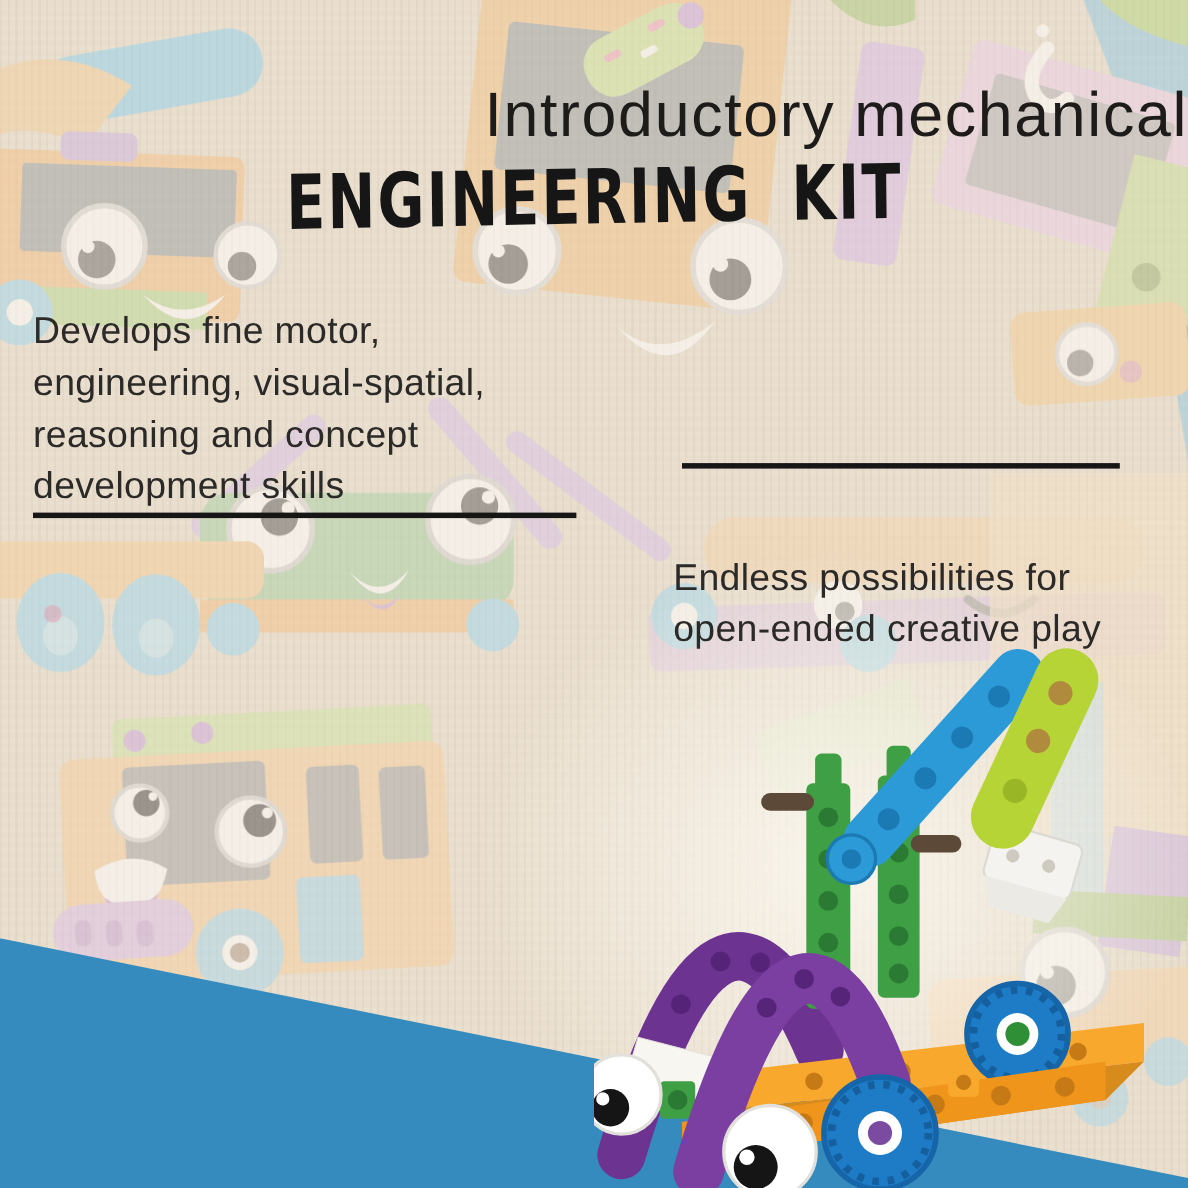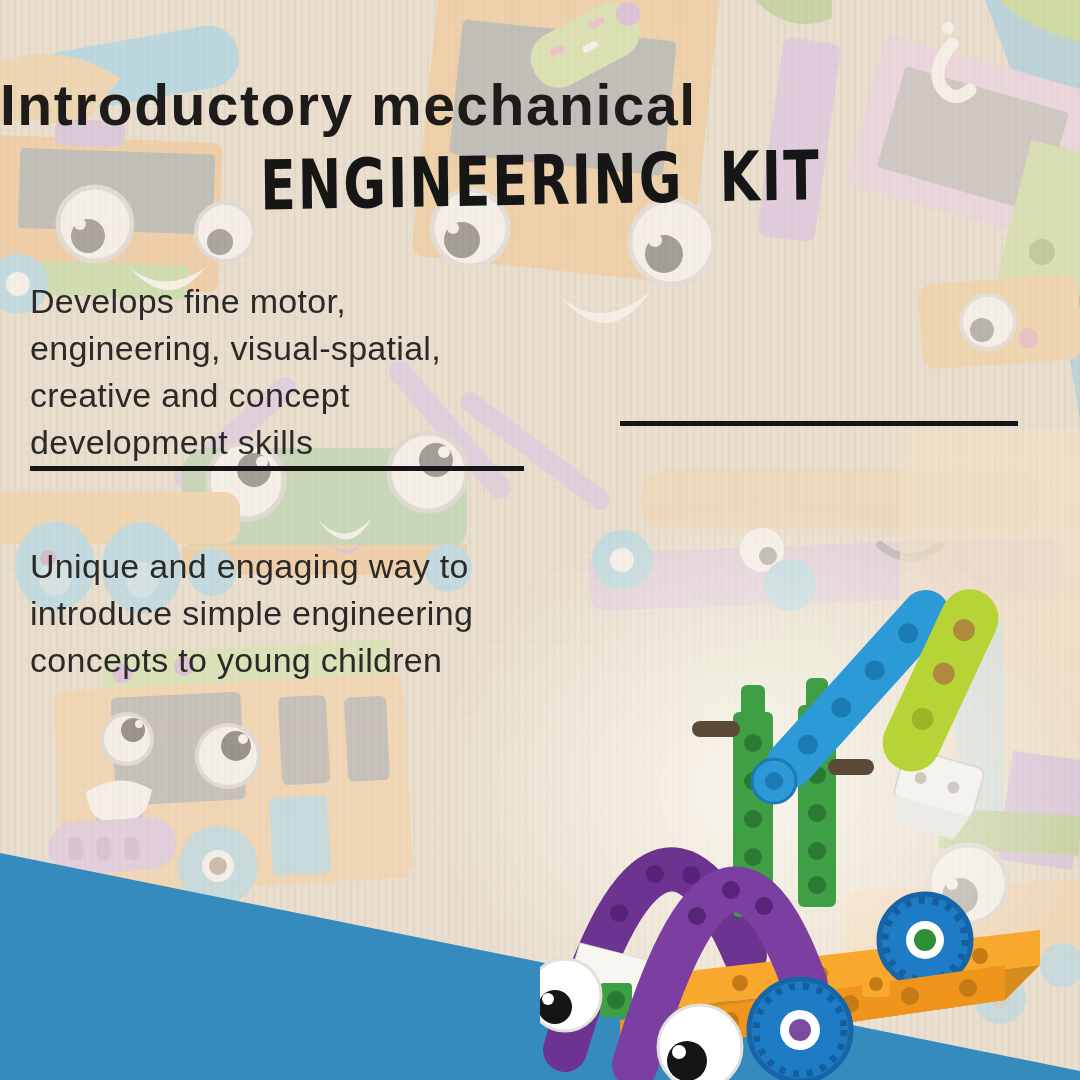--- a/index.html
+++ b/index.html
@@ -15,21 +15,21 @@
       repeating-linear-gradient(0deg, rgba(255,255,255,0.06) 0 3px, rgba(0,0,0,0) 3px 9px);
   }
   .bg-art{position:absolute; left:0; top:0; z-index:1;}
   .wash{
     position:absolute; left:430px; top:500px; width:660px; height:580px; z-index:2;
     background:radial-gradient(closest-side, rgba(252,249,242,0.85), rgba(252,249,242,0));
     border-radius:50%;
   }
   .title1{
     position:absolute; left:0; right:0; top:72px; z-index:3; margin:0;
-    text-align:left; font-size:57px; font-weight:700; letter-spacing:1.5px;
+    text-align:right; font-size:57px; font-weight:400; letter-spacing:1.5px;
     color:#1d1c1a;
   }
   .title2{
     position:absolute; left:0; right:0; top:141px; z-index:3; margin:0;
     text-align:center; font-family:"DejaVu Sans", sans-serif;
     font-size:52px; font-weight:900; letter-spacing:2px; word-spacing:16px;
     transform:scaleY(1.32) rotate(-0.8deg); transform-origin:50% 0;
     color:#161616;
   }
   .feature{
@@ -200,27 +200,26 @@
     </g>
   </svg>
 
   <div class="wash"></div>
 
   <h1 class="title1">Introductory mechanical</h1>
   <h2 class="title2">ENGINEERING KIT</h2>
 
   <p class="feature f1">Develops fine motor,
 engineering, visual-spatial,
-creative and concept
+reasoning and concept
 development skills</p>
   <div class="rule r1"></div>
   <div class="rule r2"></div>
-  <p class="feature f3">Unique and engaging way to
-introduce simple engineering
-concepts to young children</p>
+  <p class="feature f4">Endless possibilities for
+open-ended creative play</p>
 
   <div class="diagonal"></div>
 
   <svg class="toy" width="540" height="505" viewBox="0 0 540 505">
 
     <g>
       <path d="M25,475 Q115,170 205,380" fill="none" stroke="#6d3391" stroke-width="44" stroke-linecap="round"></path>
       <circle cx="79" cy="338" r="9" fill="#552479"></circle>
       <circle cx="115" cy="299" r="9" fill="#552479"></circle>
       <circle cx="151" cy="300" r="9" fill="#552479"></circle>

